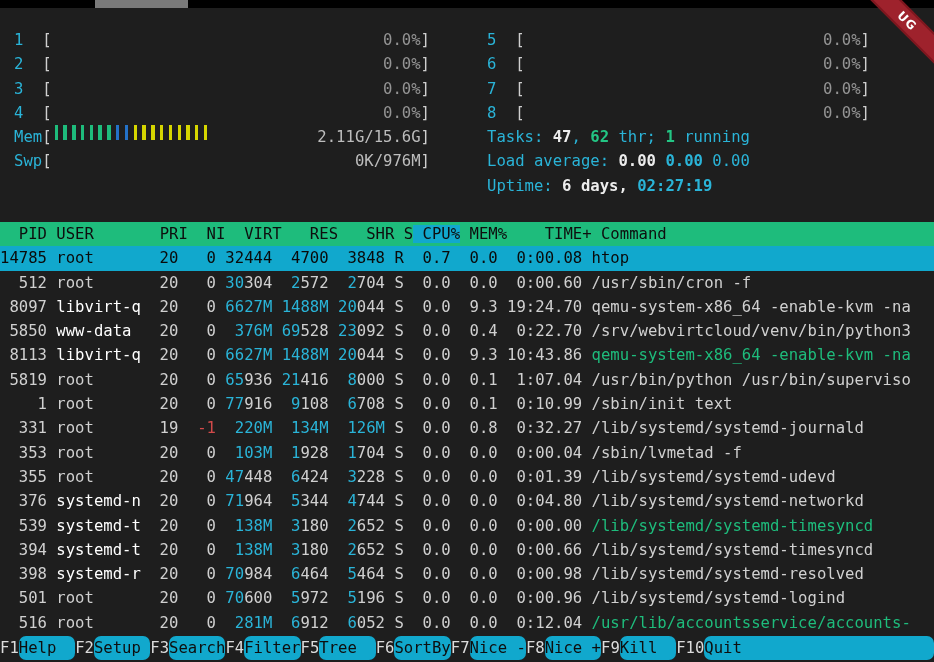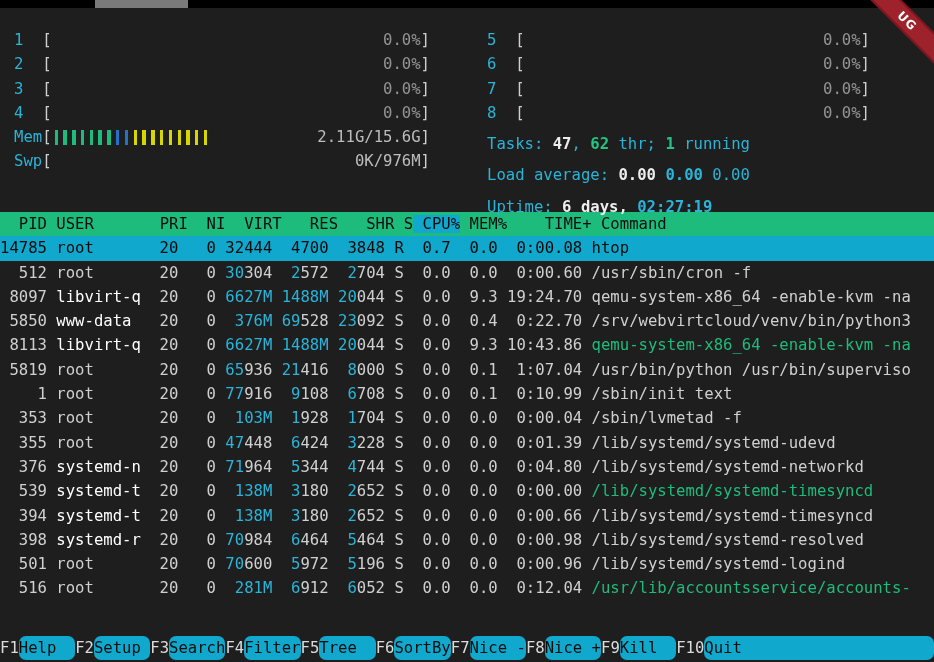--- a/index.html
+++ b/index.html
@@ -19,35 +19,35 @@
     padding:2px 0;letter-spacing:1px;
   }
   
   .meters{position:absolute;top:28px;left:0;right:0;z-index:1;}
   .m-col{position:absolute;top:0;}
   .m-col.left{left:14px;width:416px;}
   .m-col.right{left:487px;width:383px;}
   .meter-row{display:flex;height:24.3px;line-height:24.3px;align-items:center;white-space:pre;}
   .m-label{color:#2ab4d8;}
   .m-br{color:#cfcfcf;}
-  .m-fill{flex:1;display:flex;align-items:center;height:100%;}
+  .m-fill{flex:1;display:flex;align-items:flex-start;height:100%;}
   .m-bars{display:flex;gap:5.4px;align-items:center;margin-left:3px;}
   .bar{width:3.4px;height:15px;}
   .bar-green{background:#1ebc7c;}
   .bar-blue{background:#2472c8;}
   .bar-yellow{background:#d6d600;}
   .m-val{margin-left:auto;color:#949494;}
   .m-val.bright{color:#bdbdbd;}
-  .stat-row{height:24.3px;line-height:24.3px;white-space:pre;margin-top:7px;}
+  .stat-row{height:24.3px;line-height:24.3px;white-space:pre;}
   .c-cyan{color:#2ab4d8;}
   .c-bw{color:#ededed;font-weight:bold;}
   .c-bg{color:#23c584;font-weight:bold;}
   .c-bc{color:#2ab4d8;font-weight:bold;}
   
-  .ptable{position:absolute;top:212px;left:0;right:0;}
+  .ptable{position:absolute;top:222px;left:0;right:0;}
   .p-row{height:24.3px;line-height:24.3px;white-space:pre;overflow:hidden;}
   .p-header{background:#1ebc7c;color:#0e0e0e;}
   .sort-col{background:#11a8cd;color:#0e0e0e;}
   .p-row.selected{background:#11a8cd;}
   .p-row.selected span{color:#0a0a0a !important;}
   .num-hi{color:#2ab4d8;}
   .u-dim{color:#ffffff;}
   .ni-neg{color:#d24a4a;}
   .cmd-green{color:#1ebc7c;}
   
@@ -91,20 +91,21 @@
 
   <div class="ptable" id="ptable">
       <div class="p-row p-header"><span>  PID</span> <span>USER      </span> <span>PRI</span> <span> NI</span> <span> VIRT</span> <span>  RES</span> <span>  SHR</span> <span>S</span><span class="sort-col"> CPU%</span> <span>MEM%</span> <span>   TIME+</span> <span>Command</span></div>
       <div class="p-row selected"><span>14785</span> <span>root      </span><span> 20</span> <span>  0</span> <span>32444</span> <span> 4700</span> <span> 3848</span> <span>R</span> <span> 0.7</span> <span> 0.0</span> <span> 0:00.08</span> <span>htop</span></div>
       <div class="p-row"><span>  512</span> <span>root      </span><span> 20</span> <span>  0</span> <span class="num-hi">30</span><span>304</span> <span class="num-hi"> 2</span><span>572</span> <span class="num-hi"> 2</span><span>704</span> <span>S</span> <span> 0.0</span> <span> 0.0</span> <span> 0:00.60</span> <span>/usr/sbin/cron -f</span></div>
       <div class="p-row"><span> 8097</span> <span class="u-dim">libvirt-q </span><span> 20</span> <span>  0</span> <span class="num-hi">6627M</span> <span class="num-hi">1488M</span> <span class="num-hi">20</span><span>044</span> <span>S</span> <span> 0.0</span> <span> 9.3</span> <span>19:24.70</span> <span>qemu-system-x86_64 -enable-kvm -na</span></div>
       <div class="p-row"><span> 5850</span> <span class="u-dim">www-data  </span><span> 20</span> <span>  0</span> <span class="num-hi"> 376M</span> <span class="num-hi">69</span><span>528</span> <span class="num-hi">23</span><span>092</span> <span>S</span> <span> 0.0</span> <span> 0.4</span> <span> 0:22.70</span> <span>/srv/webvirtcloud/venv/bin/python3</span></div>
       <div class="p-row"><span> 8113</span> <span class="u-dim">libvirt-q </span><span> 20</span> <span>  0</span> <span class="num-hi">6627M</span> <span class="num-hi">1488M</span> <span class="num-hi">20</span><span>044</span> <span>S</span> <span> 0.0</span> <span> 9.3</span> <span>10:43.86</span> <span class="cmd-green">qemu-system-x86_64 -enable-kvm -na</span></div>
       <div class="p-row"><span> 5819</span> <span>root      </span><span> 20</span> <span>  0</span> <span class="num-hi">65</span><span>936</span> <span class="num-hi">21</span><span>416</span> <span class="num-hi"> 8</span><span>000</span> <span>S</span> <span> 0.0</span> <span> 0.1</span> <span> 1:07.04</span> <span>/usr/bin/python /usr/bin/superviso</span></div>
       <div class="p-row"><span>    1</span> <span>root      </span><span> 20</span> <span>  0</span> <span class="num-hi">77</span><span>916</span> <span class="num-hi"> 9</span><span>108</span> <span class="num-hi"> 6</span><span>708</span> <span>S</span> <span> 0.0</span> <span> 0.1</span> <span> 0:10.99</span> <span>/sbin/init text</span></div>
+      <div class="p-row"><span>  331</span> <span>root      </span><span> 19</span> <span class="ni-neg"> -1</span> <span class="num-hi"> 220M</span> <span class="num-hi"> 134M</span> <span class="num-hi"> 126M</span> <span>S</span> <span> 0.0</span> <span> 0.8</span> <span> 0:32.27</span> <span>/lib/systemd/systemd-journald</span></div>
       <div class="p-row"><span>  353</span> <span>root      </span><span> 20</span> <span>  0</span> <span class="num-hi"> 103M</span> <span class="num-hi"> 1</span><span>928</span> <span class="num-hi"> 1</span><span>704</span> <span>S</span> <span> 0.0</span> <span> 0.0</span> <span> 0:00.04</span> <span>/sbin/lvmetad -f</span></div>
       <div class="p-row"><span>  355</span> <span>root      </span><span> 20</span> <span>  0</span> <span class="num-hi">47</span><span>448</span> <span class="num-hi"> 6</span><span>424</span> <span class="num-hi"> 3</span><span>228</span> <span>S</span> <span> 0.0</span> <span> 0.0</span> <span> 0:01.39</span> <span>/lib/systemd/systemd-udevd</span></div>
       <div class="p-row"><span>  376</span> <span class="u-dim">systemd-n </span><span> 20</span> <span>  0</span> <span class="num-hi">71</span><span>964</span> <span class="num-hi"> 5</span><span>344</span> <span class="num-hi"> 4</span><span>744</span> <span>S</span> <span> 0.0</span> <span> 0.0</span> <span> 0:04.80</span> <span>/lib/systemd/systemd-networkd</span></div>
       <div class="p-row"><span>  539</span> <span class="u-dim">systemd-t </span><span> 20</span> <span>  0</span> <span class="num-hi"> 138M</span> <span class="num-hi"> 3</span><span>180</span> <span class="num-hi"> 2</span><span>652</span> <span>S</span> <span> 0.0</span> <span> 0.0</span> <span> 0:00.00</span> <span class="cmd-green">/lib/systemd/systemd-timesyncd</span></div>
       <div class="p-row"><span>  394</span> <span class="u-dim">systemd-t </span><span> 20</span> <span>  0</span> <span class="num-hi"> 138M</span> <span class="num-hi"> 3</span><span>180</span> <span class="num-hi"> 2</span><span>652</span> <span>S</span> <span> 0.0</span> <span> 0.0</span> <span> 0:00.66</span> <span>/lib/systemd/systemd-timesyncd</span></div>
       <div class="p-row"><span>  398</span> <span class="u-dim">systemd-r </span><span> 20</span> <span>  0</span> <span class="num-hi">70</span><span>984</span> <span class="num-hi"> 6</span><span>464</span> <span class="num-hi"> 5</span><span>464</span> <span>S</span> <span> 0.0</span> <span> 0.0</span> <span> 0:00.98</span> <span>/lib/systemd/systemd-resolved</span></div>
       <div class="p-row"><span>  501</span> <span>root      </span><span> 20</span> <span>  0</span> <span class="num-hi">70</span><span>600</span> <span class="num-hi"> 5</span><span>972</span> <span class="num-hi"> 5</span><span>196</span> <span>S</span> <span> 0.0</span> <span> 0.0</span> <span> 0:00.96</span> <span>/lib/systemd/systemd-logind</span></div>
       <div class="p-row"><span>  516</span> <span>root      </span><span> 20</span> <span>  0</span> <span class="num-hi"> 281M</span> <span class="num-hi"> 6</span><span>912</span> <span class="num-hi"> 6</span><span>052</span> <span>S</span> <span> 0.0</span> <span> 0.0</span> <span> 0:12.04</span> <span class="cmd-green">/usr/lib/accountsservice/accounts-</span></div>
     </div>
 

